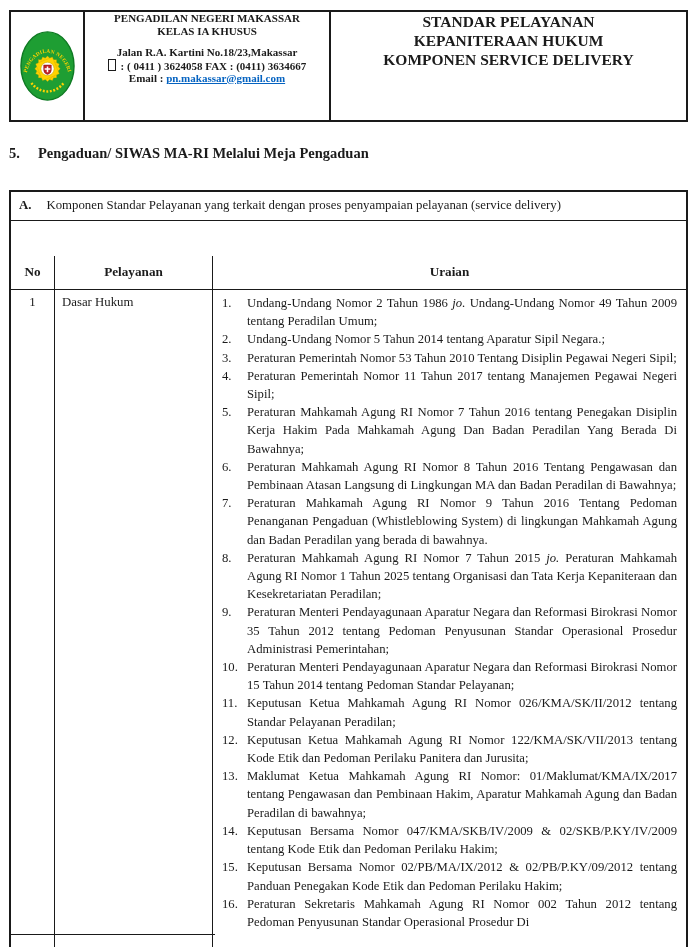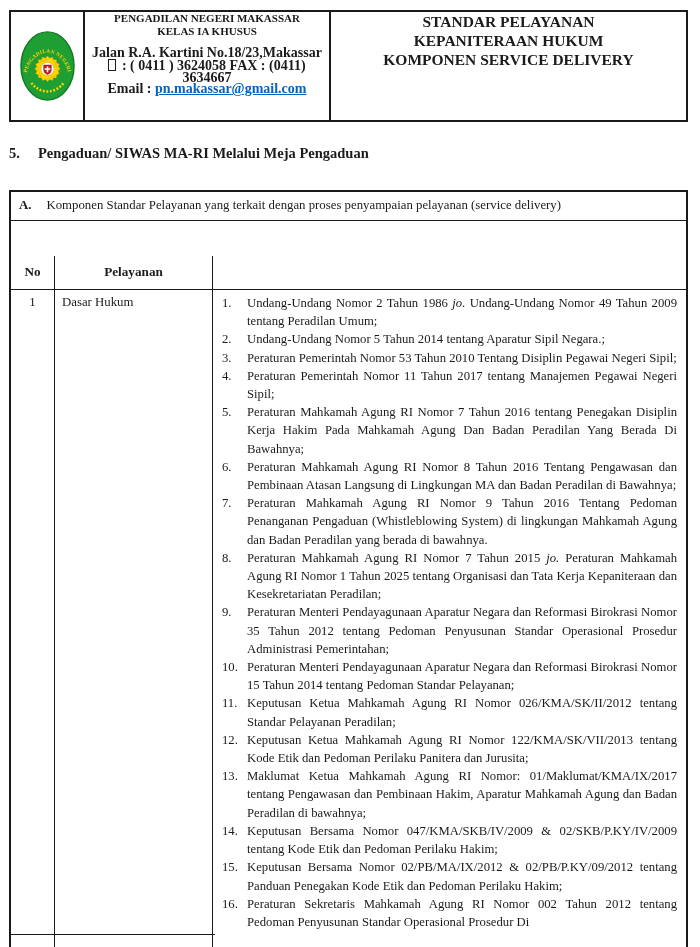--- a/index.html
+++ b/index.html
@@ -19,21 +19,21 @@
     display:grid;
     grid-template-columns:74px 246px 1fr;
     border:2px solid #1a1a1a;
     height:108px;
     box-sizing:content-box;
   }
   .lh-cell{overflow:hidden;}
   .lh-logo{border-right:2px solid #1a1a1a;display:flex;align-items:center;justify-content:center;}
   .lh-address{border-right:2px solid #1a1a1a;text-align:center;font-weight:bold;}
   .court-name{font-size:11px;line-height:13px;padding:0 14px;}
-  .address-block{margin-top:9px;font-size:14px;line-height:11.8px;}
+  .address-block{margin-top:9px;font-size:11px;line-height:11.8px;}
   .glyph-box{display:inline-block;width:6px;height:10px;border:1.2px solid #1b1b1b;vertical-align:-1px;margin-right:2px;}
   .email-link{color:#0563C1;text-decoration:underline;font-weight:bold;cursor:pointer;}
   .lh-title{text-align:center;font-weight:bold;font-size:15.5px;line-height:19px;}
 
   
   .section-heading{
     margin-top:23px;
     display:flex;
     font-weight:bold;
     font-size:14.5px;
@@ -150,20 +150,21 @@
     </div>
 
     <div class="main-table">
       <div class="row-a">
         <span class="a-label">A.</span><span>Komponen Standar Pelayanan yang terkait dengan proses penyampaian pelayanan (service delivery)</span>
       </div>
 
       <div class="col-header">
         <div class="hc hc-no">No</div>
         <div class="hc hc-komponen">Pelayanan</div>
+        <div class="hc">Uraian</div>
       </div>
 
       <div class="body-row">
         <div class="cell-no">1</div>
         <div class="cell-komponen">Dasar Hukum</div>
         <div class="cell-uraian">
             <div class="li">
               <span class="num">1.</span>
               <span class="txt"><span>Undang-Undang Nomor 2 Tahun 1986 </span><i>jo.</i><span> Undang-Undang Nomor 49 Tahun 2009 tentang Peradilan Umum;</span></span>
             </div>

